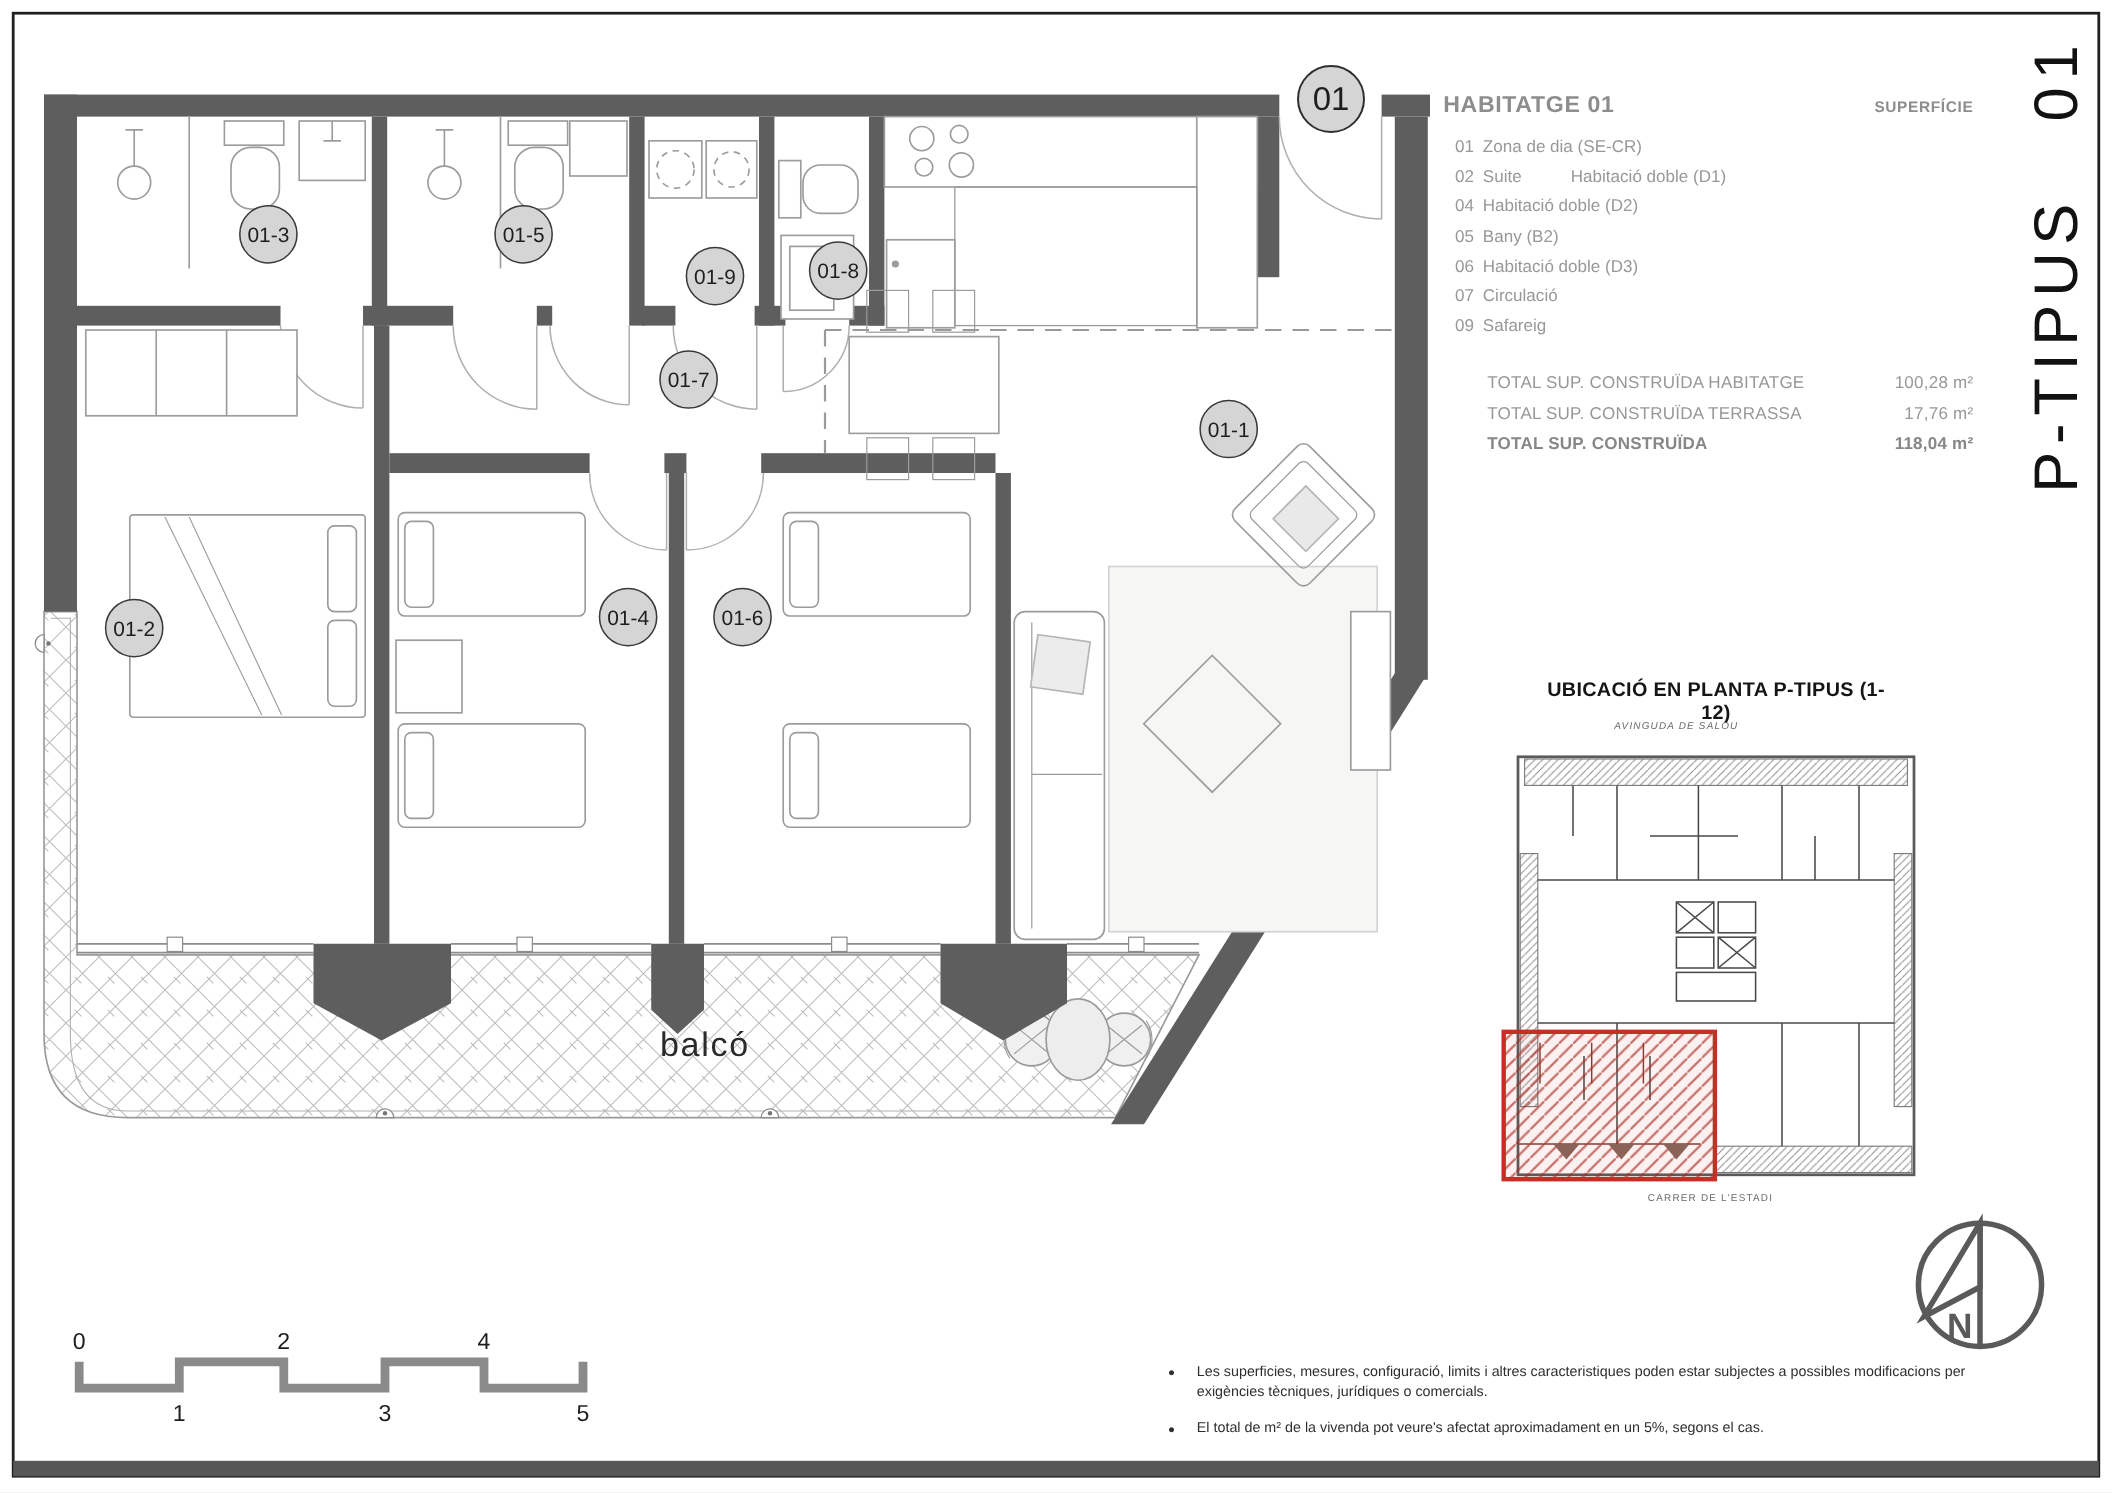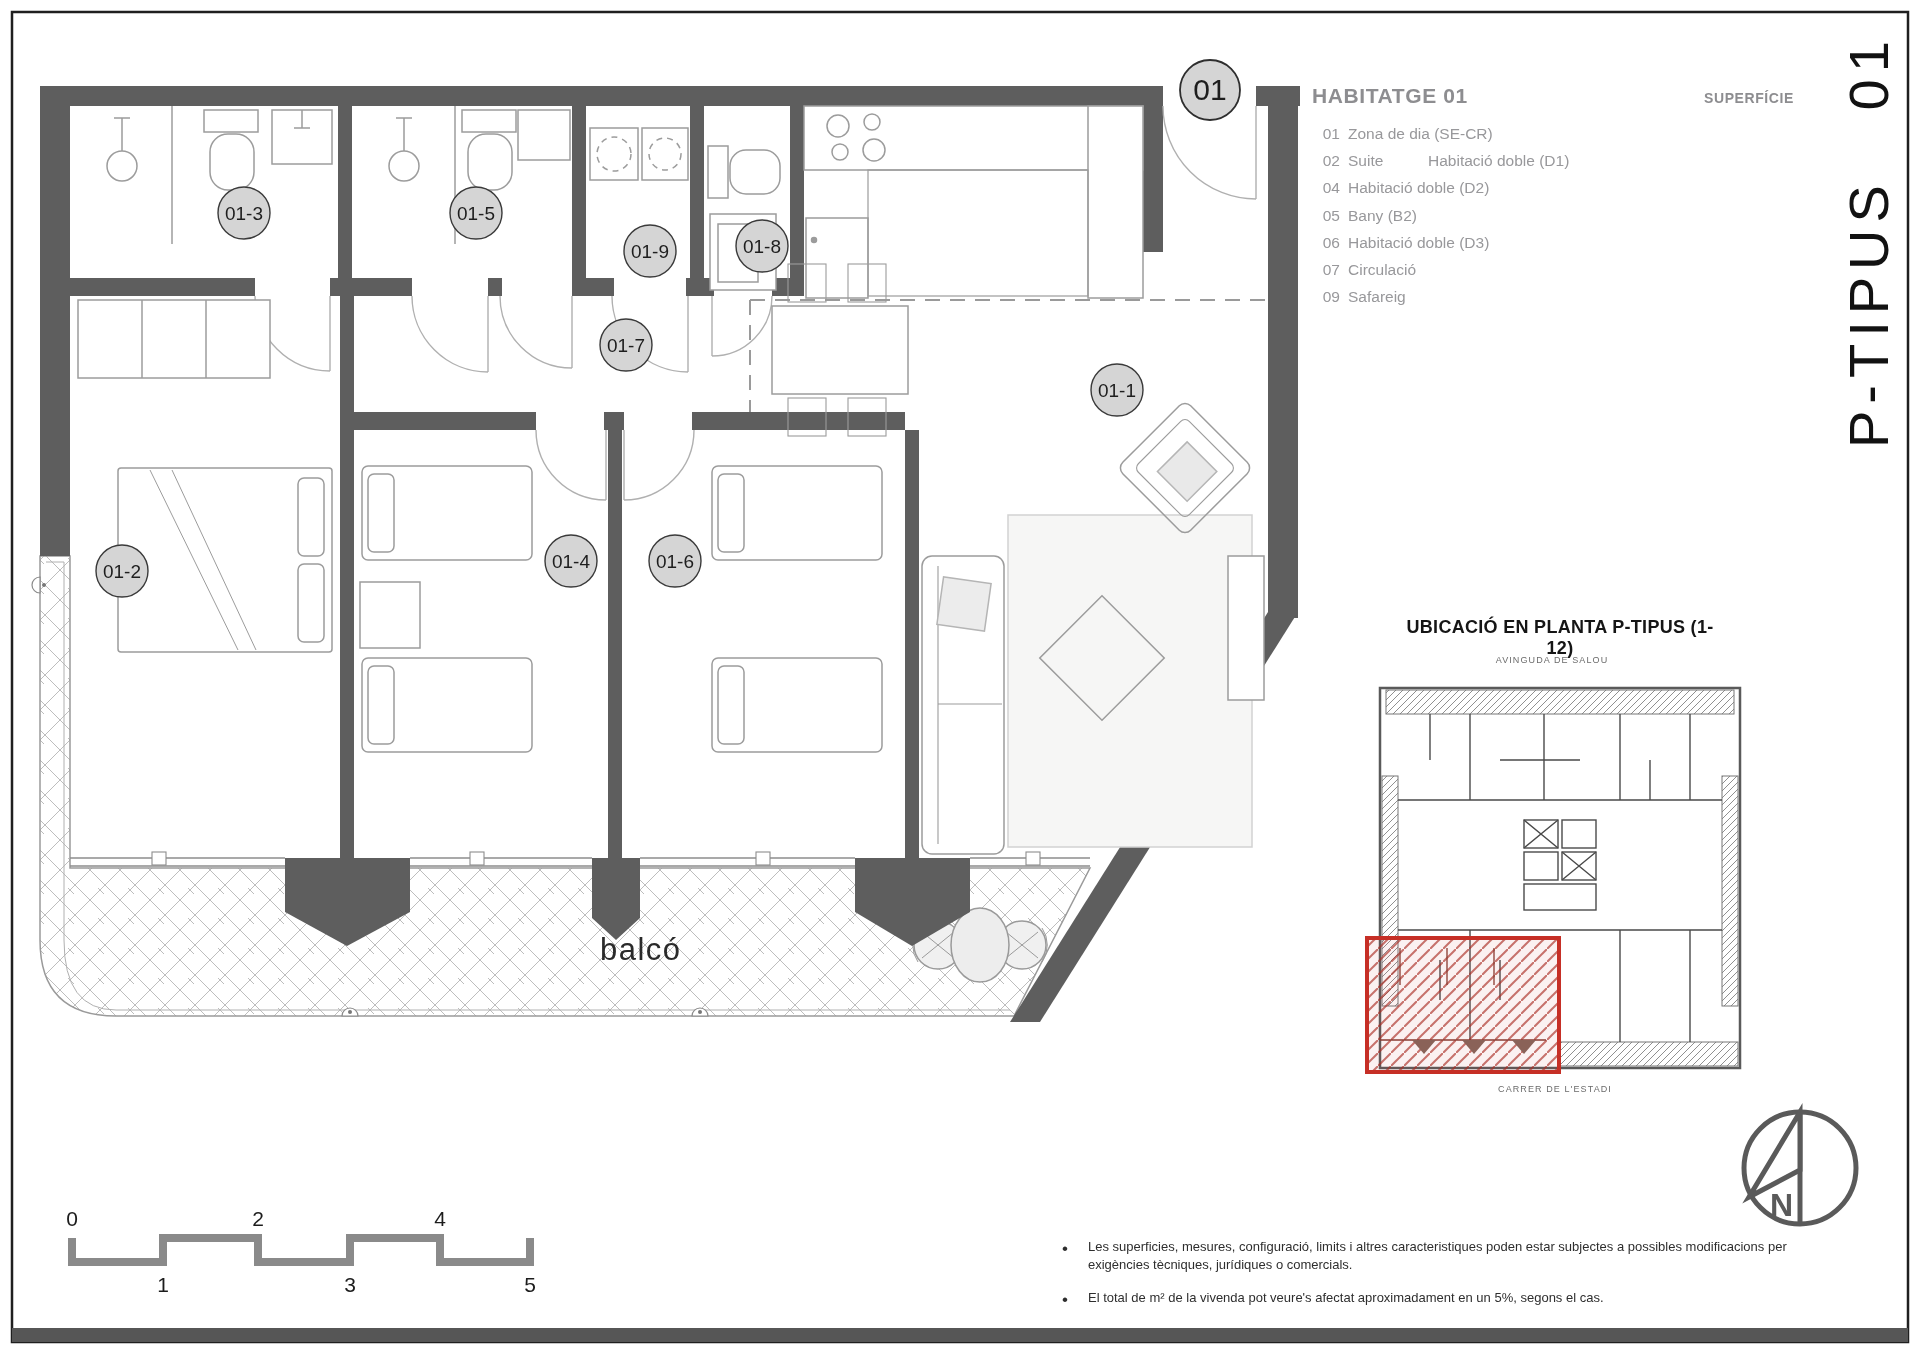--- a/index.html
+++ b/index.html
@@ -21,21 +21,21 @@
   .trow{display:flex;justify-content:space-between;align-items:baseline;
         height:27.5px;font-size:15.5px;}
   .trow .tlabel{padding-left:40px;letter-spacing:.2px;}
   .trow .tvalue{letter-spacing:.2px;}
   .trow.bold{font-weight:bold;color:#87878a;}
   
   .loc-title{position:absolute;left:1400px;top:617px;width:320px;text-align:center;
              font-weight:bold;font-size:18px;color:#151515;letter-spacing:.3px;}
   .street{position:absolute;width:320px;text-align:center;font-size:9px;
           color:#6b6b6b;letter-spacing:1.1px;}
-  .street.top{left:1392px;top:655px;}
+  .street.top{left:1364px;top:655px;font-style:italic;}
   .street.bottom{left:1395px;top:1084px;}
   
   .notes{position:absolute;left:1058px;top:1238px;width:760px;color:#2e2e2e;
          font-size:13px;line-height:1.38;}
   .note{position:relative;padding-left:30px;margin-bottom:15px;}
   .note::before{content:"\2022";position:absolute;left:4px;top:-1px;font-size:17px;}
   
   .side-title{position:absolute;left:1836px;top:448px;transform:rotate(-90deg);
               transform-origin:0 0;white-space:pre;font-size:56px;color:#121212;
               letter-spacing:7px;font-weight:500;width:420px;}
@@ -347,20 +347,34 @@
     </div>
     <div class="lrow">
       <span class="lnum">07</span>
       <span class="lmain wide">Circulació</span>
     </div>
     <div class="lrow">
       <span class="lnum">09</span>
       <span class="lmain wide">Safareig</span>
     </div>
   </div>
+  <div class="totals">
+    <div class="trow">
+      <span class="tlabel">TOTAL SUP. CONSTRUÏDA HABITATGE</span>
+      <span class="tvalue">100,28 m²</span>
+    </div>
+    <div class="trow">
+      <span class="tlabel">TOTAL SUP. CONSTRUÏDA TERRASSA</span>
+      <span class="tvalue">17,76 m²</span>
+    </div>
+    <div class="trow bold">
+      <span class="tlabel">TOTAL SUP. CONSTRUÏDA</span>
+      <span class="tvalue">118,04 m²</span>
+    </div>
+  </div>
 </div>
 
 <div class="loc-title">UBICACIÓ EN PLANTA P-TIPUS (1-12)</div>
 <div class="street top">AVINGUDA DE SALOU</div>
 <div class="street bottom">CARRER DE L'ESTADI</div>
 
 <div class="notes">
   <div class="note">Les superficies, mesures, configuració, limits i altres caracteristiques poden estar subjectes a possibles modificacions per exigències tècniques, jurídiques o comercials.</div>
   <div class="note">El total de m² de la vivenda pot veure's afectat aproximadament en un 5%, segons el cas.</div>
 </div>

